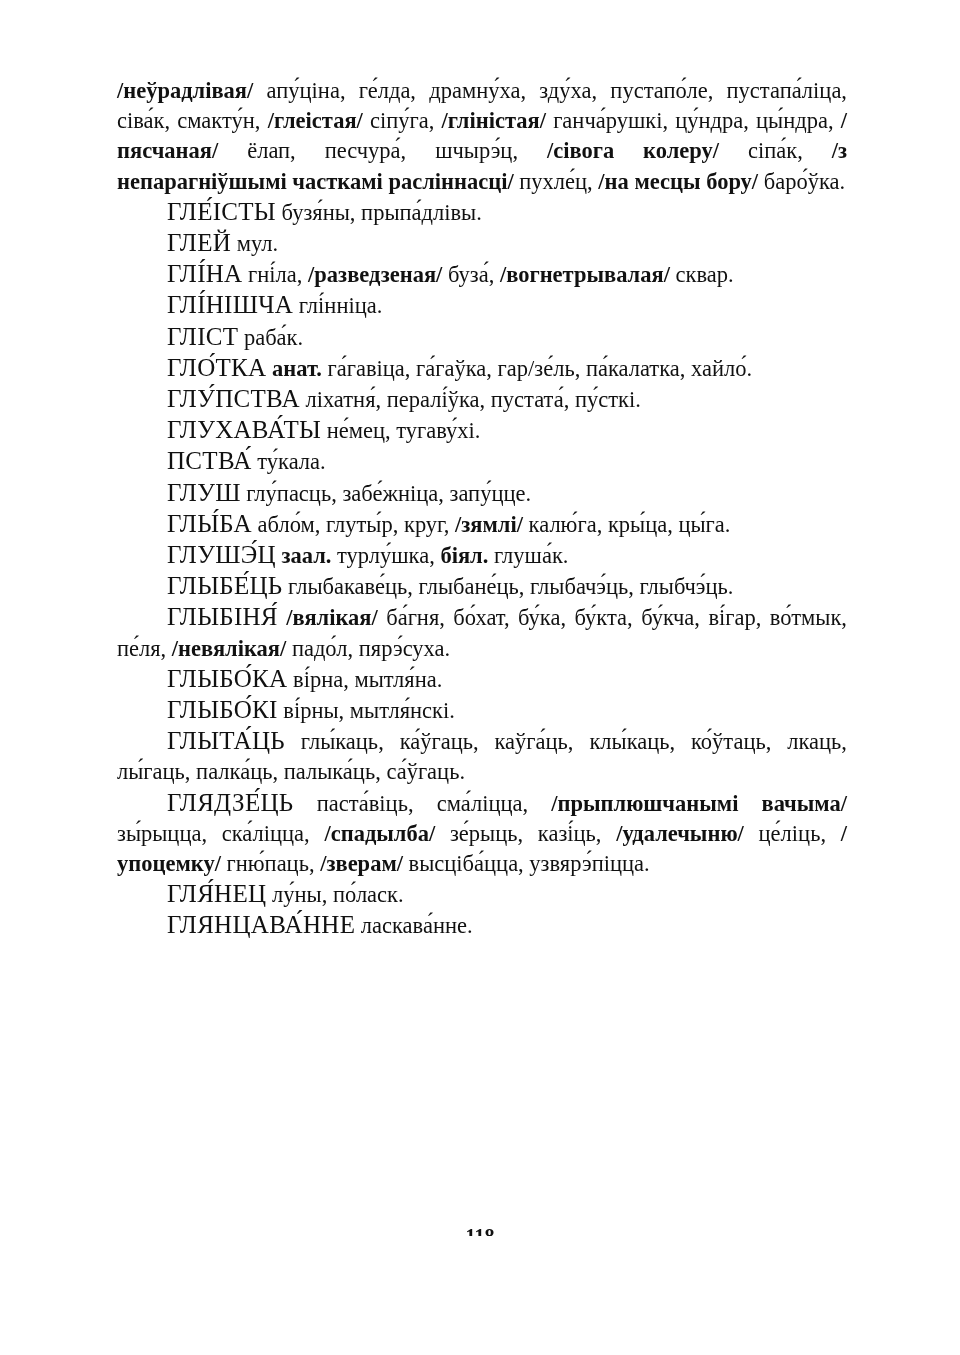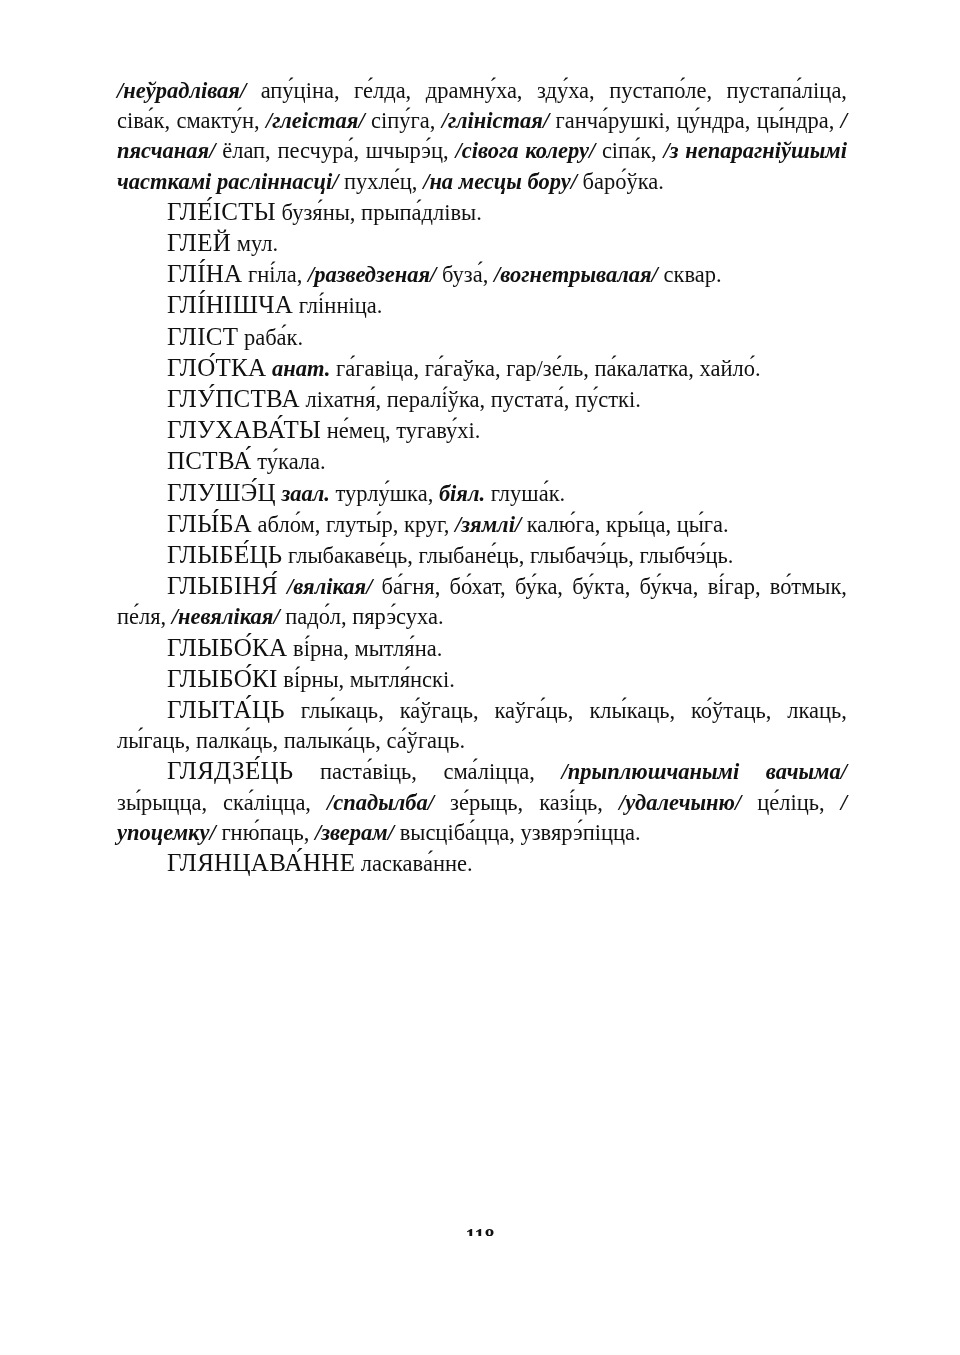--- a/index.html
+++ b/index.html
@@ -5,21 +5,21 @@
   html, body { margin: 0; padding: 0; background: #ffffff; }
   body { width: 960px; height: 1355px; position: relative; overflow: hidden; }
   .page {
     position: absolute; left: 117px; top: 76px; width: 730px;
     font-family: "Liberation Serif", "DejaVu Serif", serif;
     font-size: 22.5px; line-height: 30.2px; color: #111111;
   }
   .para { margin: 0; text-align: justify; }
   .para.entry { text-indent: 50px; }
   .head { font-size: 25px; letter-spacing: 0.3px; }
-  .it { font-style: italic; font-weight: bold; }
+  .it { font-weight: bold; }
   .pagenum {
     position: absolute; left: 0; width: 960px; top: 1226px; height: 10px;
     overflow: hidden; text-align: center;
     font-family: "Liberation Serif", serif; font-weight: bold; font-size: 20px; line-height: 20px; color: #111;
   }
 </style>
 </head>
 <body>
 
 <div class="page">
@@ -27,24 +27,26 @@
   <div id="entries">
       <p class="para entry"><span class="head">ГЛЕ́ІСТЫ</span><span class=""> бузя́ны, прыпа́длівы.</span></p>
       <p class="para entry"><span class="head">ГЛЕЙ</span><span class=""> мул.</span></p>
       <p class="para entry"><span class="head">ГЛІ́НА</span><span class=""> гні́ла, </span><span class="it">/разведзеная/</span><span class=""> буза́, </span><span class="it">/вогнетрывалая/</span><span class=""> сквар.</span></p>
       <p class="para entry"><span class="head">ГЛІ́НІШЧА</span><span class=""> глі́нніца.</span></p>
       <p class="para entry"><span class="head">ГЛІСТ</span><span class=""> раба́к.</span></p>
       <p class="para entry"><span class="head">ГЛО́ТКА</span><span class="it"> анат.</span><span class=""> га́гавіца, га́гаўка, гар/зе́ль, па́калатка, хайло́.</span></p>
       <p class="para entry"><span class="head">ГЛУ́ПСТВА</span><span class=""> ліхатня́, пералі́ўка, пустата́, пу́сткі.</span></p>
       <p class="para entry"><span class="head">ГЛУХАВА́ТЫ</span><span class=""> не́мец, тугаву́хі.</span></p>
       <p class="para entry"><span class="head">ПСТВА́</span><span class=""> ту́кала.</span></p>
+      <p class="para entry"><span class="head">ГЛУШ</span><span class=""> глу́пасць, забе́жніца, запу́цце.</span></p>
+      <p class="para entry"><span class="head">ГЛЫ́БА</span><span class=""> абло́м, глуты́р, круг, </span><span class="it">/зямлі/</span><span class=""> калю́га, кры́ца, цы́га.</span></p>
       <p class="para entry"><span class="head">ГЛУШЭ́Ц</span><span class="it"> заал.</span><span class=""> турлу́шка, </span><span class="it">біял.</span><span class=""> глуша́к.</span></p>
-      <p class="para entry"><span class="head">ГЛЫ́БА</span><span class=""> абло́м, глуты́р, круг, </span><span class="it">/зямлі/</span><span class=""> калю́га, кры́ца, цы́га.</span></p>
       <p class="para entry"><span class="head">ГЛЫБЕ́ЦЬ</span><span class=""> глыбакаве́ць, глыбане́ць, глыбачэ́ць, глыбчэ́ць.</span></p>
       <p class="para entry"><span class="head">ГЛЫБІНЯ́</span><span class="it"> /вялікая/</span><span class=""> ба́гня, бо́хат, бу́ка, бу́кта, бу́кча, ві́гар, во́тмык, пе́ля, </span><span class="it">/невялікая/</span><span class=""> падо́л, пярэ́суха.</span></p>
       <p class="para entry"><span class="head">ГЛЫБО́КА</span><span class=""> ві́рна, мытля́на.</span></p>
       <p class="para entry"><span class="head">ГЛЫБО́КІ</span><span class=""> ві́рны, мытля́нскі.</span></p>
       <p class="para entry"><span class="head">ГЛЫТА́ЦЬ</span><span class=""> глы́каць, ка́ўгаць, каўга́ць, клы́каць, ко́ўтаць, лкаць, лы́гаць, палка́ць, палыка́ць, са́ўгаць.</span></p>
       <p class="para entry"><span class="head">ГЛЯДЗЕ́ЦЬ</span><span class=""> паста́віць, сма́ліцца, </span><span class="it">/прыплюшчанымі вачыма/</span><span class=""> зы́рыцца, ска́ліцца, </span><span class="it">/спадылба/</span><span class=""> зе́рыць, казі́ць, </span><span class="it">/удалечыню/</span><span class=""> це́ліць, </span><span class="it">/упоцемку/</span><span class=""> гню́паць, </span><span class="it">/зверам/</span><span class=""> высціба́цца, узвярэ́піцца.</span></p>
+      <p class="para entry"><span class="head">ГЛЯ́НЕЦ</span><span class=""> лу́ны, по́ласк.</span></p>
       <p class="para entry"><span class="head">ГЛЯНЦАВА́ННЕ</span><span class=""> ласкава́нне.</span></p>
     </div>
 </div>
 <div class="pagenum">118</div>
 
 </body></html>

